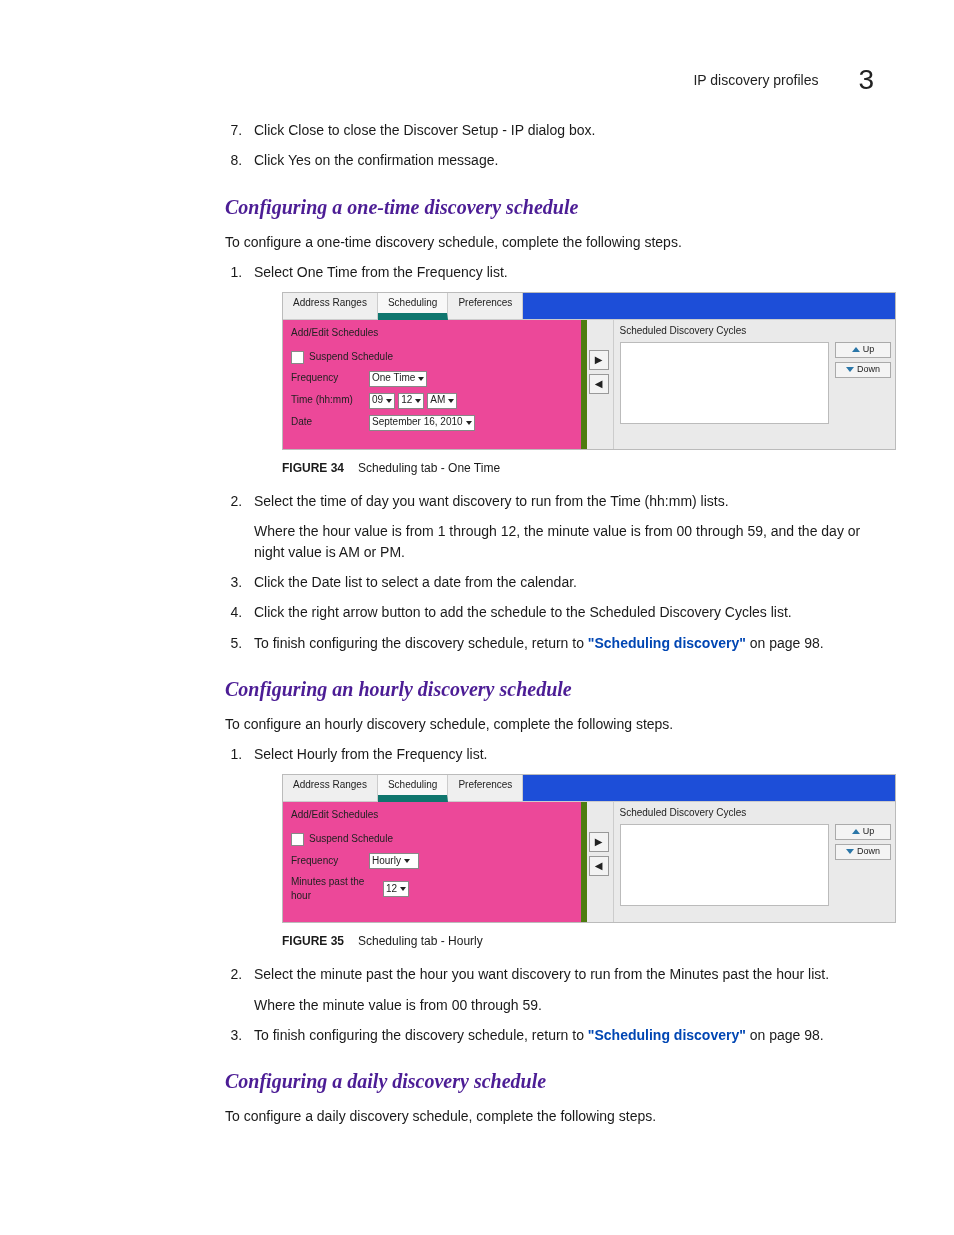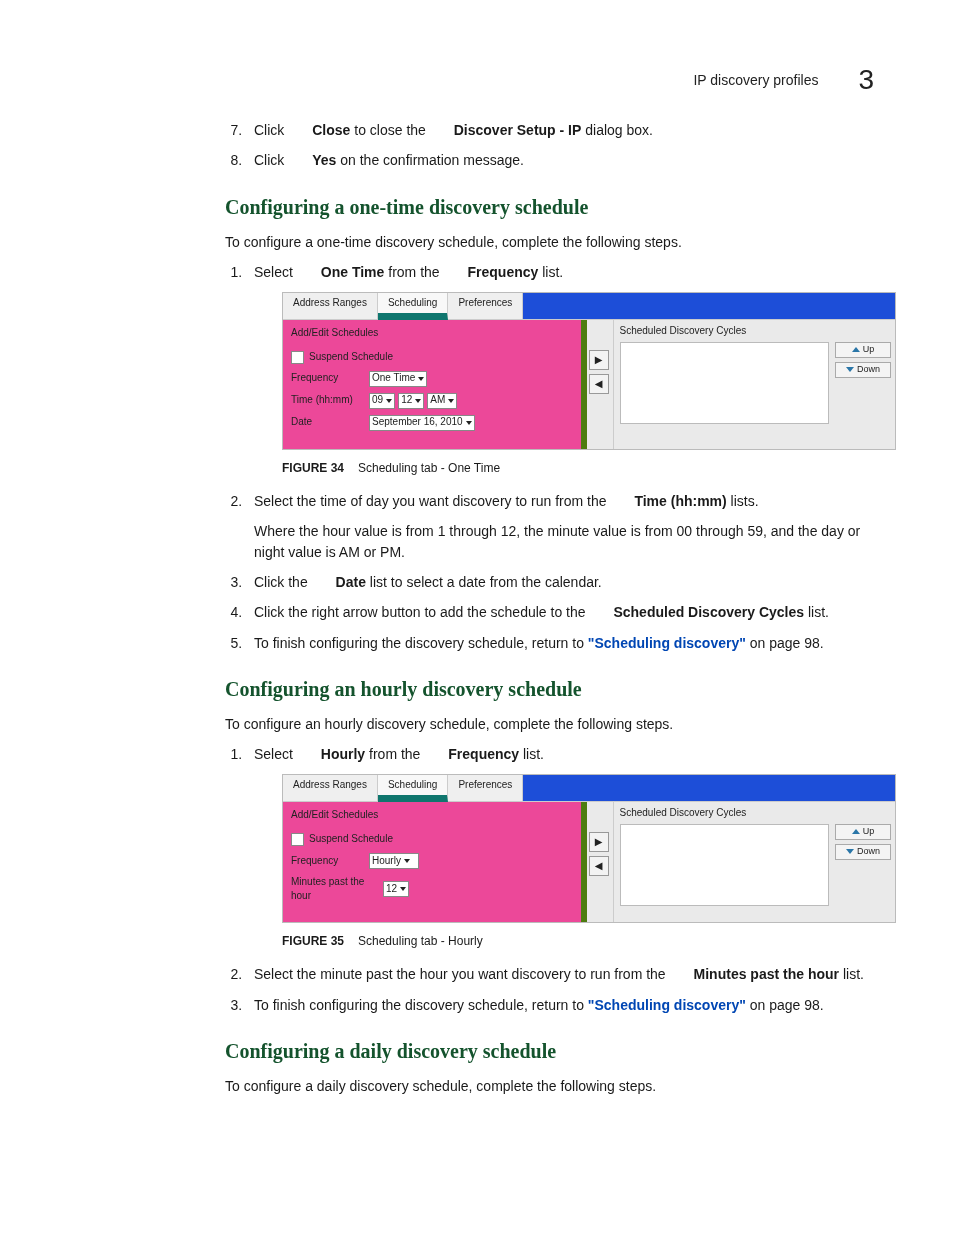--- a/index.html
+++ b/index.html
@@ -43,24 +43,25 @@
   }
   ol.steps > li {
     padding-left: 8px;
     margin: 0 0 10px 0;
   }
   .sub {
     margin: 10px 0 10px 0;
   }
   h3.section-title {
     font-family: Georgia, "Times New Roman", serif;
+    font-style: italic;
     font-weight: bold;
     font-size: 20px;
     margin: 22px 0 10px 0;
-    color: #14532d;
+    color: #4c1d95;
   }
   .intro {
     margin: 0 0 10px 0;
   }
   .link {
     color: #0046b3;
     font-weight: bold;
   }
   .figure-caption {
     font-size: 12px;
@@ -202,21 +203,21 @@
     margin-right: 3px;
     white-space: nowrap;
   }
   .dd .caret {
     margin-left: 3px;
     width: 0; height: 0;
     border-left: 3px solid transparent;
     border-right: 3px solid transparent;
     border-top: 4px solid #222;
   }
-  b { font-weight: bold; margin-left: 24px; }
+  b { font-weight: normal; }
 </style>
 </head>
 <body>
 
 <div class="page">
 
   <div class="page-header">
     <span class="header-text">IP discovery profiles</span>
     <span class="header-num">3</span>
   </div>
@@ -383,20 +384,21 @@
             </div>
           </div>
         </div>
         <div class="figure-caption">
           <span class="cap-label">FIGURE 35</span><span>Scheduling tab - Hourly</span>
         </div>
       </li>
 
       <li>
         <span>Select the minute past the hour you want discovery to run from the </span><b>Minutes past the hour</b><span> list.</span>
+        <div class="sub">Where the minute value is from 00 through 59.</div>
       </li>
       <li>
         <span>To finish configuring the discovery schedule, return to </span><span class="link">"Scheduling discovery"</span><span> on page 98.</span>
       </li>
     </ol>
 
     <h3 class="section-title">Configuring a daily discovery schedule</h3>
     <p class="intro">To configure a daily discovery schedule, complete the following steps.</p>
 
   </div>

